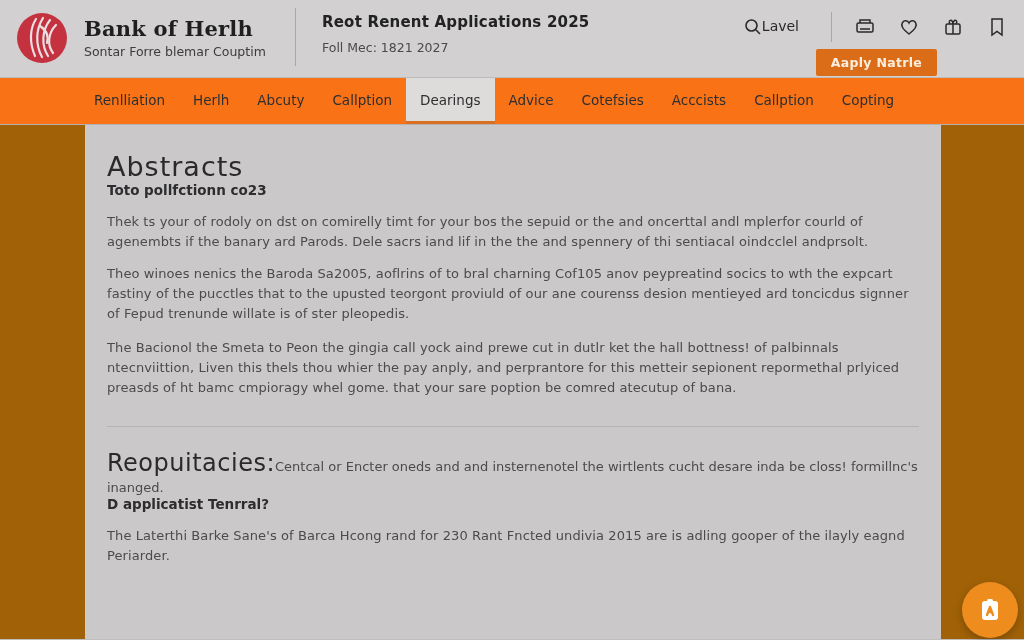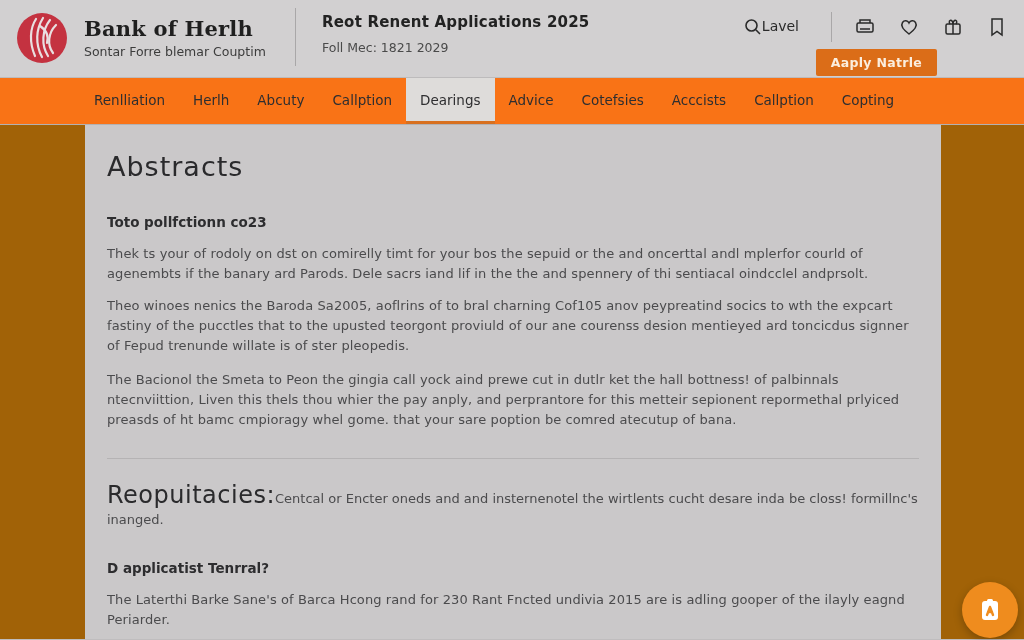--- a/index.html
+++ b/index.html
@@ -90,21 +90,20 @@
     width: 856px; height: 514px;
     background: #cac8c9;
     padding: 26px 22px 0 22px;
   }
   .page-title {
     font-size: 27px; color: #2a2a2c; letter-spacing: 1px;
     font-weight: normal;
   }
   .subhead {
     font-size: 13.5px; font-weight: bold; color: #2d2d2f;
-    margin-top: 32px;
   }
   .para {
     font-size: 13px; color: #4b4b4d; line-height: 20px;
     margin-top: 14px; letter-spacing: 0.1px;
   }
   .para.tight { margin-top: 12px; }
   .section-2 {
     margin-top: 28px; padding-top: 22px;
     border-top: 1px solid #b5b3b4;
   }
@@ -146,21 +145,21 @@
     <div class="brand-text">
       <div class="brand-title">Bank of Herlh</div>
       <div class="brand-subtitle">Sontar Forre blemar Couptim</div>
     </div>
   </div>
 
   <div class="v-divider" style="left:295px;"></div>
 
   <div class="header-center">
     <div class="hc-title">Reot Renent Applications 2025</div>
-    <div class="hc-subtitle">Foll Mec: 1821 2029</div>
+    <div class="hc-subtitle">Foll Mec: 1821 2027</div>
   </div>
 
   <div class="header-utils">
     <div class="search-group">
       <span>
         <svg class="icon" width="18" height="18" viewBox="0 0 18 18" fill="none" stroke="#2a2a2a" stroke-width="1.6">
           <circle cx="7.5" cy="7.5" r="5.5"></circle>
             <path d="M11.8 11.8 L16 16"></path>
         </svg>
       </span>

